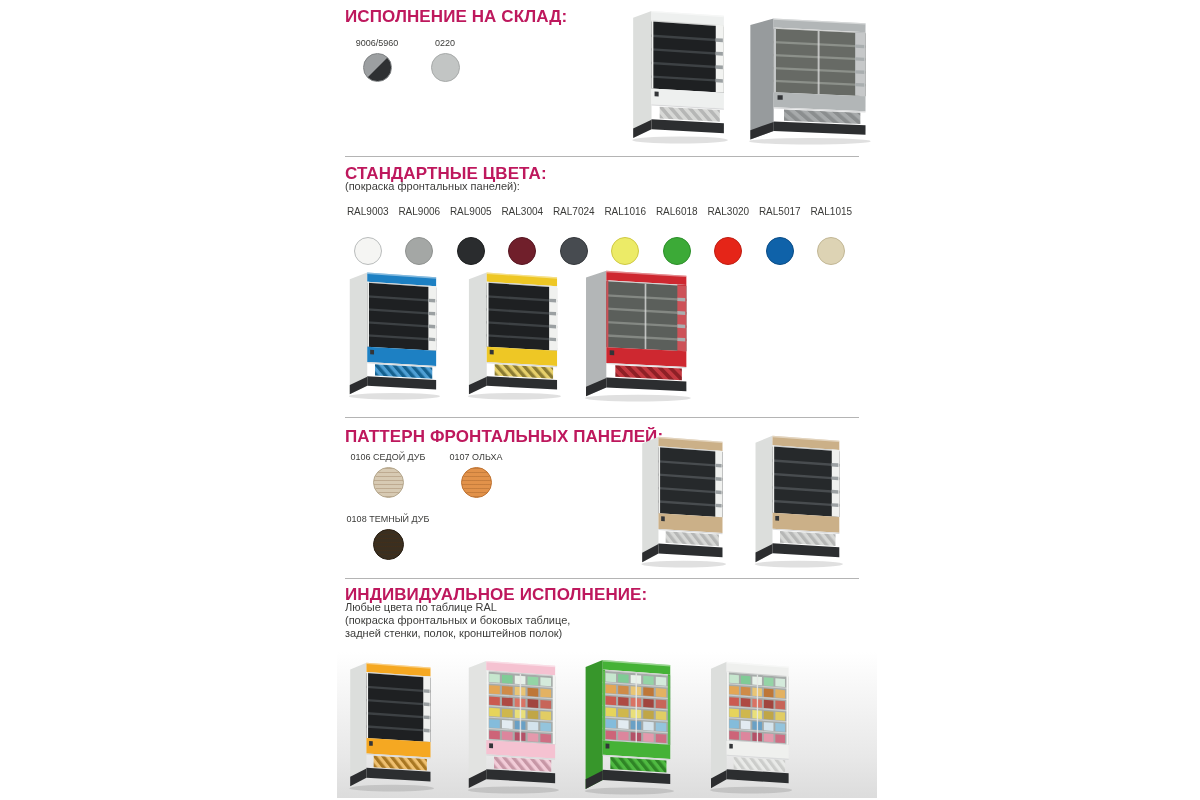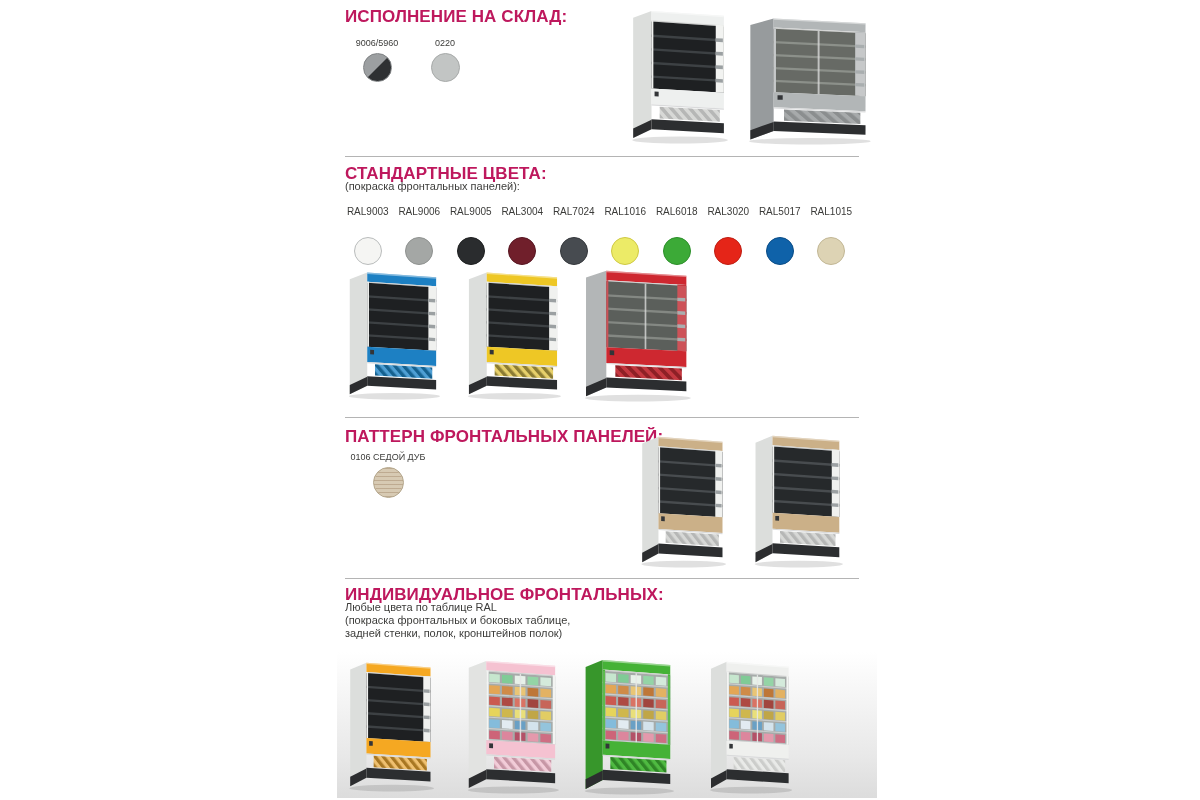--- a/index.html
+++ b/index.html
@@ -271,22 +271,30 @@
   </div>
 
 <div class="divider" style="top:417px"></div>
 
 <div class="h" style="left:345px;top:427px">ПАТТЕРН ФРОНТАЛЬНЫХ ПАНЕЛЕЙ:</div>
 <div class="swatch-row row-wood1">
     <div class="swatch-col">
       <div class="swatch-label">0106 СЕДОЙ ДУБ</div>
       <div class="swatch-circle grain" style="background: rgb(215, 202, 179); border-color: rgb(181, 168, 142);"></div>
     </div>
+    <div class="swatch-col">
+      <div class="swatch-label">0107 ОЛЬХА</div>
+      <div class="swatch-circle grain" style="background: rgb(226, 146, 74); border-color: rgb(192, 116, 51);"></div>
+    </div>
   </div>
 <div class="swatch-row row-wood2">
+    <div class="swatch-col">
+      <div class="swatch-label">0108 ТЕМНЫЙ ДУБ</div>
+      <div class="swatch-circle grain" style="background: rgb(58, 47, 32); border-color: rgb(39, 30, 19);"></div>
+    </div>
   </div>
 <div class="fridge f5">
     <svg viewBox="0 0 102 142" preserveAspectRatio="none" width="100%" height="100%">
       <defs>
         <pattern id="gr5" width="7" height="7" patternUnits="userSpaceOnUse" patternTransform="rotate(-40)">
           <rect width="7" height="7" fill="#d7d8d6"></rect>
           <rect width="3.5" height="7" fill="#b6b7b6"></rect>
         </pattern>
       </defs>
       <ellipse cx="54" cy="138" rx="47" ry="3.5" fill="#222" opacity="0.14"></ellipse>
@@ -341,21 +349,21 @@
       <polygon points="26,85.6 97,89.9 97,106.0 26,101.8" fill="#cbb088"></polygon>
       <polygon points="29,88.8 33,89.0 33,93.8 29,93.6" fill="#333538"></polygon>
       <polygon points="26,101.8 97,106.0 97,107.2 26,103.0" fill="#d9dadb"></polygon>
       <polygon points="34,104.1 93,107.6 93,119.5 34,116.1" fill="url(#gr6)"></polygon>
       <polygon points="26,116.8 97,120.9 97,131.0 26,127.0" fill="#2c2e30"></polygon>
     </svg>
   </div>
 
 <div class="divider" style="top:578px"></div>
 
-<div class="h" style="left:345px;top:585px">ИНДИВИДУАЛЬНОЕ ФРОНТАЛЬНЫХ:</div>
+<div class="h" style="left:345px;top:585px">ИНДИВИДУАЛЬНОЕ ИСПОЛНЕНИЕ:</div>
 <div class="sub" style="left:345px;top:601px">Любые цвета по таблице RAL</div>
 <div class="sub" style="left:345px;top:614px">(покраска фронтальных и боковых таблице,</div>
 <div class="sub" style="left:345px;top:627px">задней стенки, полок, кронштейнов полок)</div>
 <div class="fridge f7">
     <svg viewBox="0 0 102 142" preserveAspectRatio="none" width="100%" height="100%">
       <defs>
         <pattern id="gr7" width="7" height="7" patternUnits="userSpaceOnUse" patternTransform="rotate(-40)">
           <rect width="7" height="7" fill="#efc06f"></rect>
           <rect width="3.5" height="7" fill="#a87722"></rect>
         </pattern>

